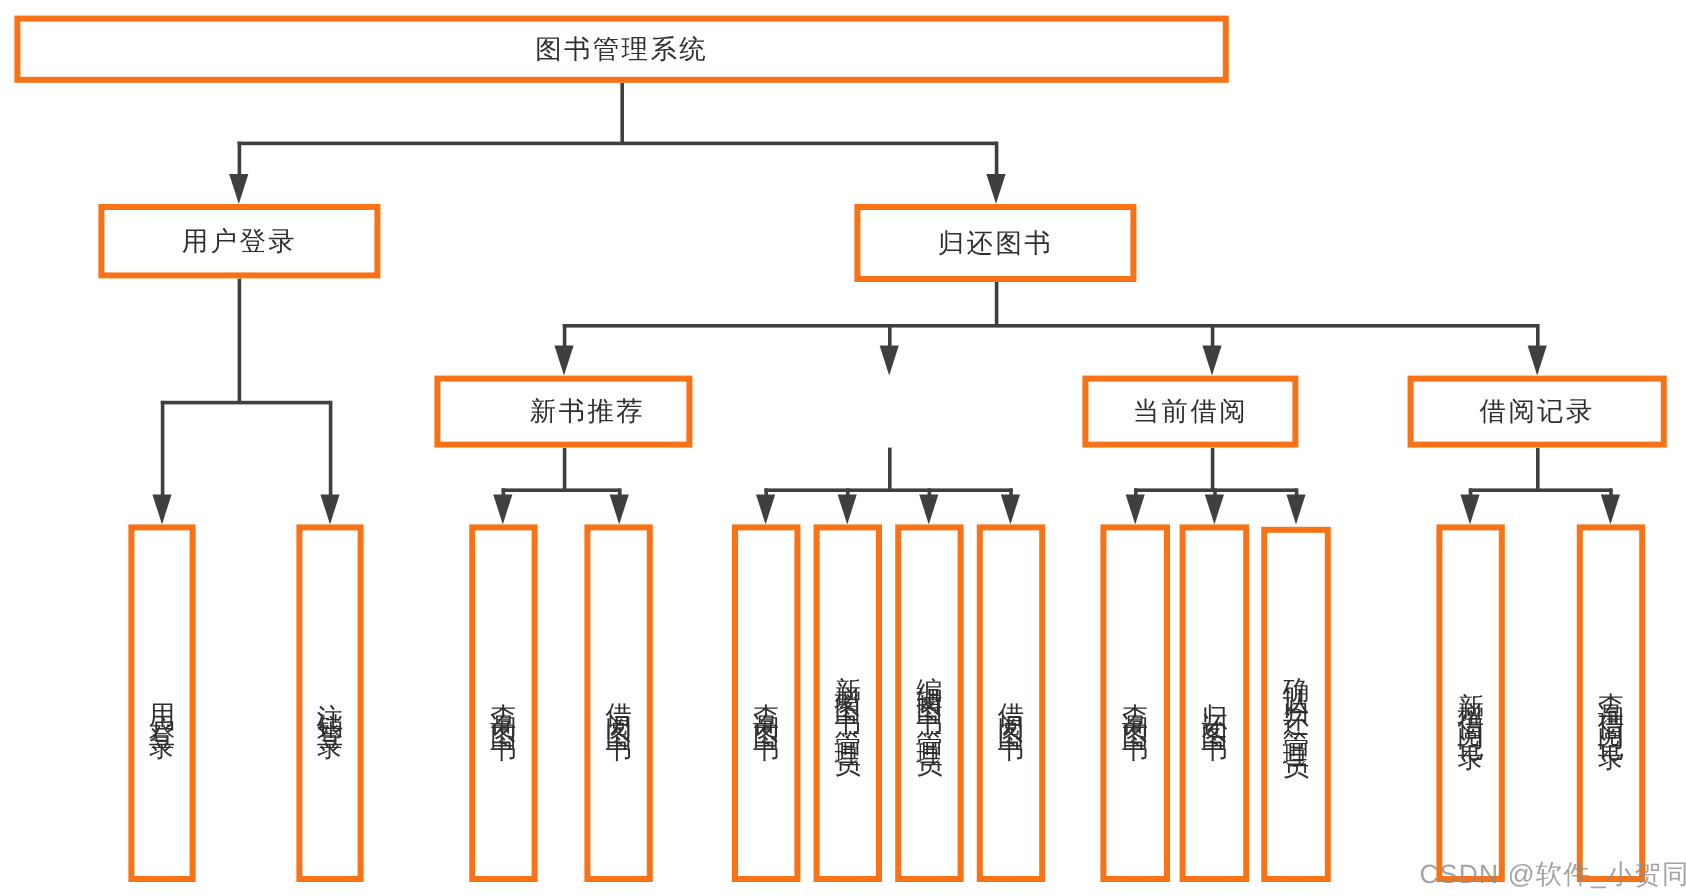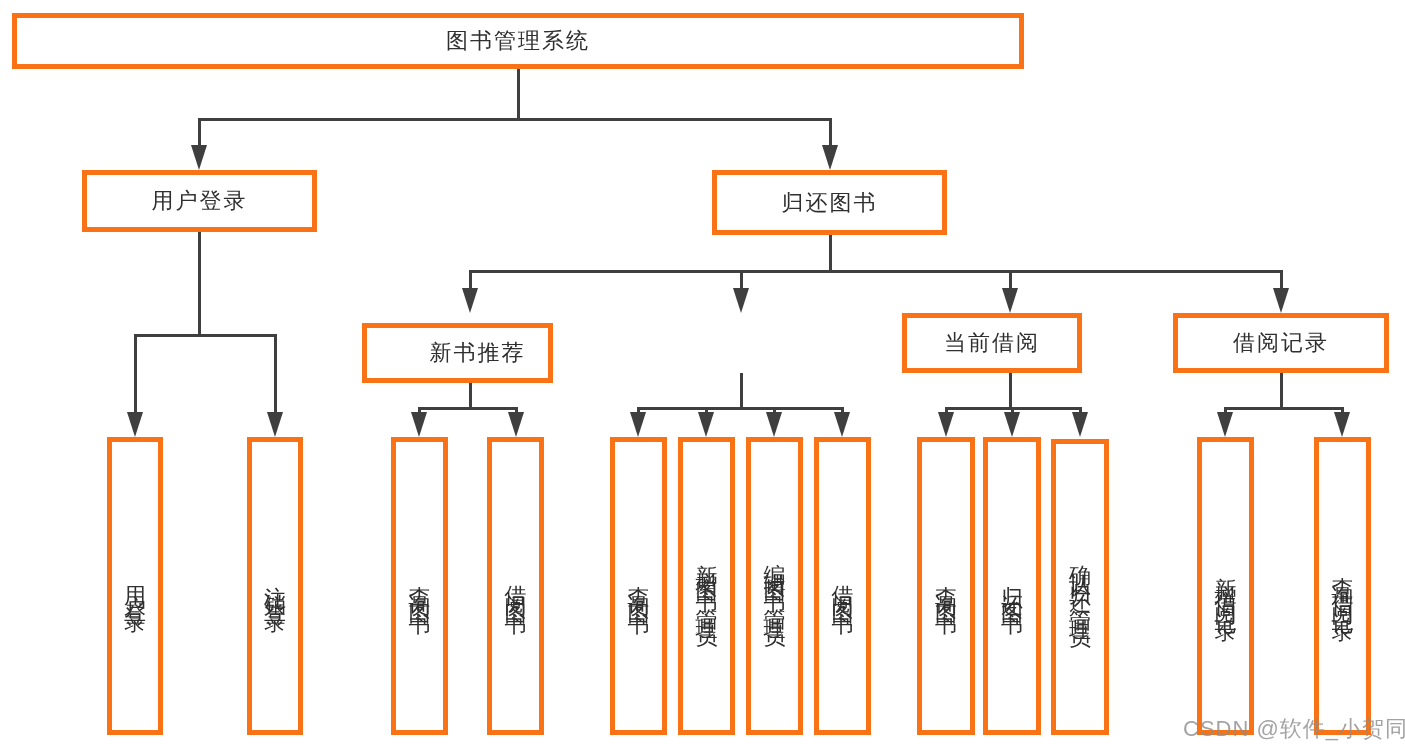--- a/index.html
+++ b/index.html
@@ -97,21 +97,21 @@
   <div class="hl" style="left:469px; top:270px; width:813px;"></div>
   <div class="vl" style="left:469px; top:270px; height:20px;"></div>
   <div class="arrow" style="left:462px; top:288px;"></div>
   <div class="vl" style="left:740px; top:270px; height:20px;"></div>
   <div class="arrow" style="left:733px; top:288px;"></div>
   <div class="vl" style="left:1009px; top:270px; height:20px;"></div>
   <div class="arrow" style="left:1002px; top:288px;"></div>
   <div class="vl" style="left:1280px; top:270px; height:20px;"></div>
   <div class="arrow" style="left:1273px; top:288px;"></div>
 
-  <div class="node" style="left:362px; top:323px; width:191px; height:60px;padding-left:40px;">
+  <div class="node" style="left:362px; top:313px; width:215px; height:60px;padding-left:40px;">
     <span>新书推荐</span>
   </div>
   <div class="node" style="left:902px; top:313px; width:180px; height:60px;">
     <span>当前借阅</span>
   </div>
   <div class="node" style="left:1173px; top:313px; width:216px; height:60px;">
     <span>借阅记录</span>
   </div>
 
   <div class="vl" style="left:469px; top:373px; height:35px;"></div>

